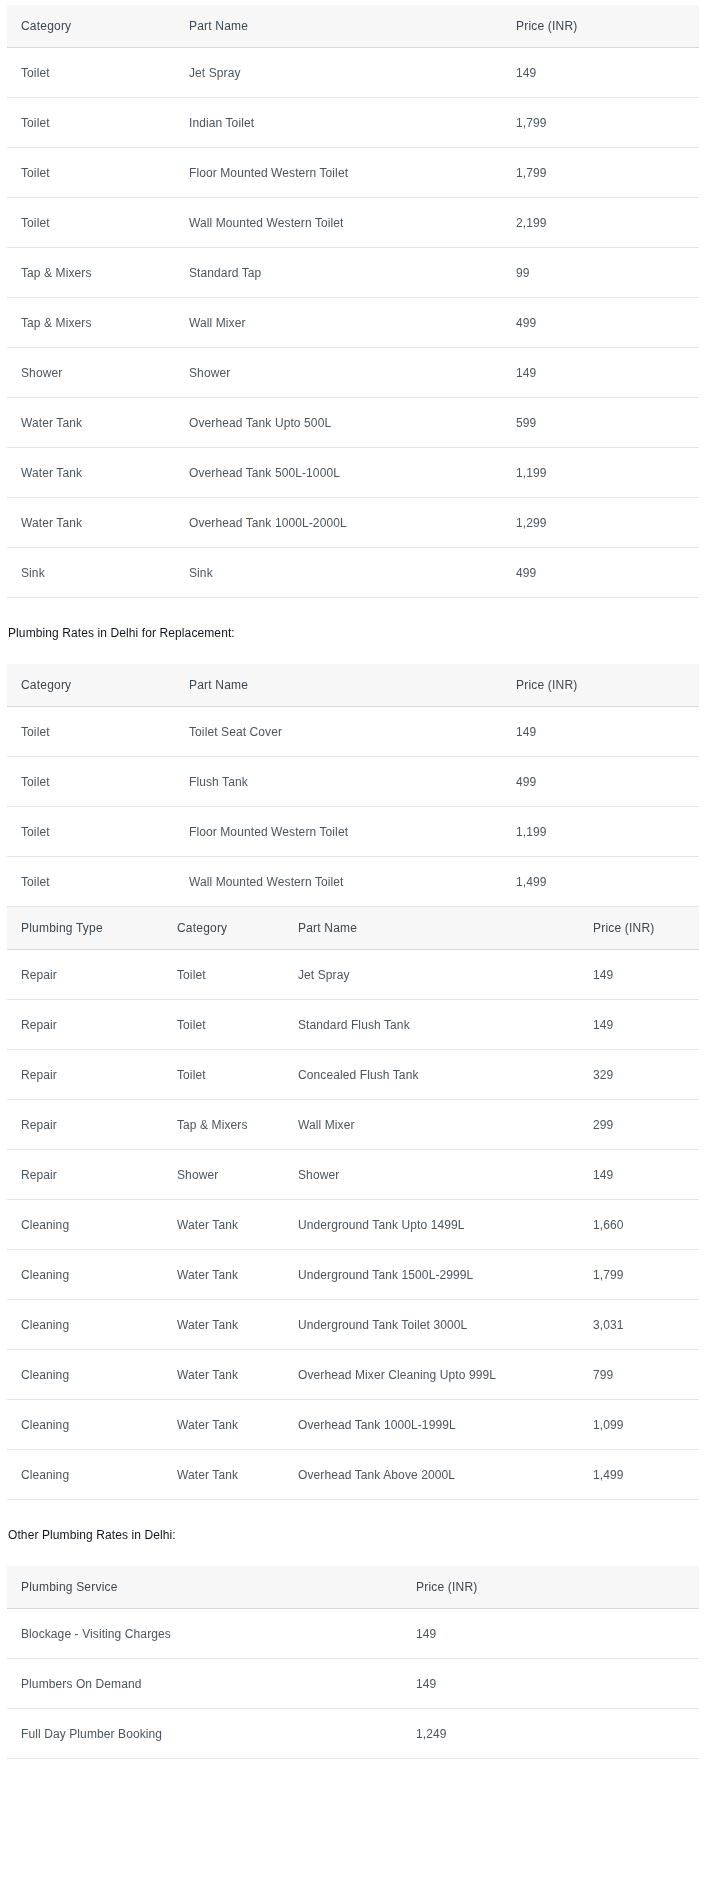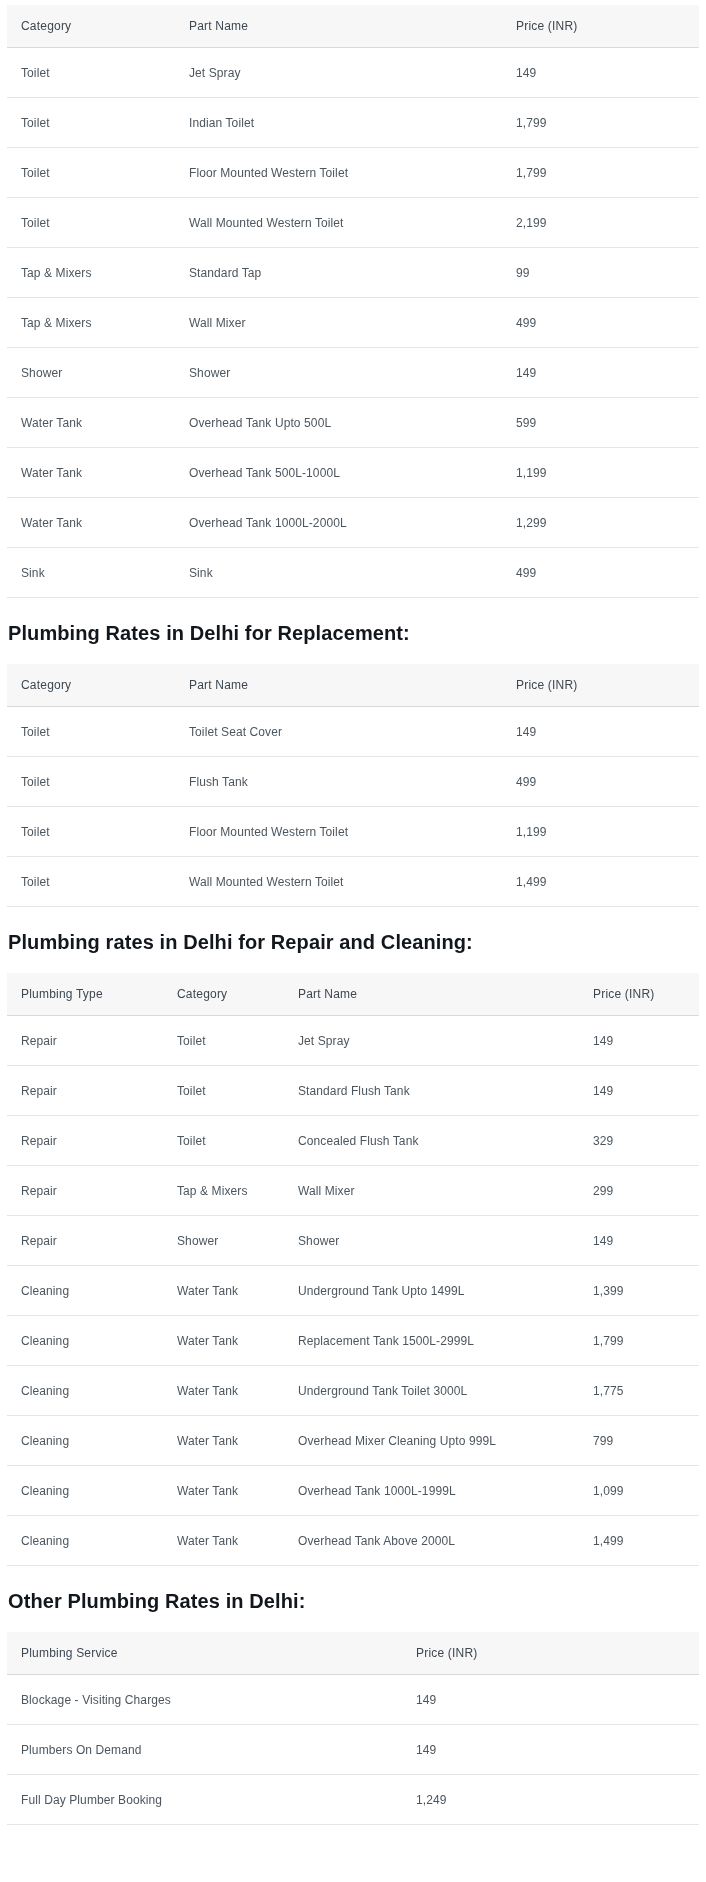--- a/index.html
+++ b/index.html
@@ -10,23 +10,23 @@
   body {
     width: 706px;
     box-sizing: border-box;
     padding: 5px 7px 7px 7px;
     font-family: "Liberation Sans", "DejaVu Sans", sans-serif;
     color: #4c565e;
     -webkit-font-smoothing: antialiased;
   }
   .section { margin: 0; }
   .section-heading {
-    font-size: 20px;
+    font-size: 12px;
     line-height: 22px;
-    font-weight: 700;
+    font-weight: 400;
     color: #12171d;
     letter-spacing: 0.1px;
     margin: 24px 0 20px 1px;
   }
   table.pricing-table {
     width: 100%;
     border-collapse: collapse;
     table-layout: fixed;
     font-size: 12px;
   }
@@ -166,21 +166,20 @@
           <tr>
             <td>Toilet</td>
             <td>Wall Mounted Western Toilet</td>
             <td>1,499</td>
           </tr>
         </tbody>
       </table>
   </section>
 
   <section class="section">
-    <h2 class="section-heading">Plumbing rates in Delhi for Repair and Cleaning:</h2>
     <table class="pricing-table">
         <colgroup>
           <col style="width: 156px;">
           <col style="width: 121px;">
           <col style="width: 295px;">
           <col>
         </colgroup>
         <thead>
           <tr>
             <th>Plumbing Type</th>
@@ -217,33 +216,33 @@
           <tr>
             <td>Repair</td>
             <td>Shower</td>
             <td>Shower</td>
             <td>149</td>
           </tr>
           <tr>
             <td>Cleaning</td>
             <td>Water Tank</td>
             <td>Underground Tank Upto 1499L</td>
-            <td>1,399</td>
-          </tr>
-          <tr>
-            <td>Cleaning</td>
-            <td>Water Tank</td>
-            <td>Replacement Tank 1500L-2999L</td>
+            <td>1,660</td>
+          </tr>
+          <tr>
+            <td>Cleaning</td>
+            <td>Water Tank</td>
+            <td>Underground Tank 1500L-2999L</td>
             <td>1,799</td>
           </tr>
           <tr>
             <td>Cleaning</td>
             <td>Water Tank</td>
             <td>Underground Tank Toilet 3000L</td>
-            <td>1,775</td>
+            <td>3,031</td>
           </tr>
           <tr>
             <td>Cleaning</td>
             <td>Water Tank</td>
             <td>Overhead Mixer Cleaning Upto 999L</td>
             <td>799</td>
           </tr>
           <tr>
             <td>Cleaning</td>
             <td>Water Tank</td>

